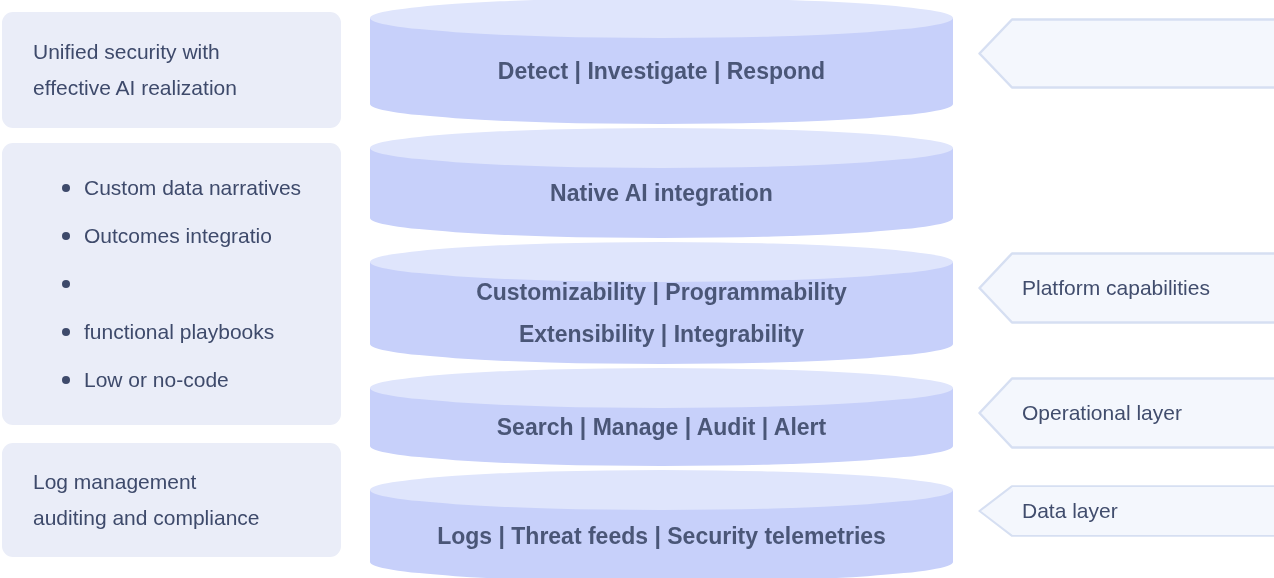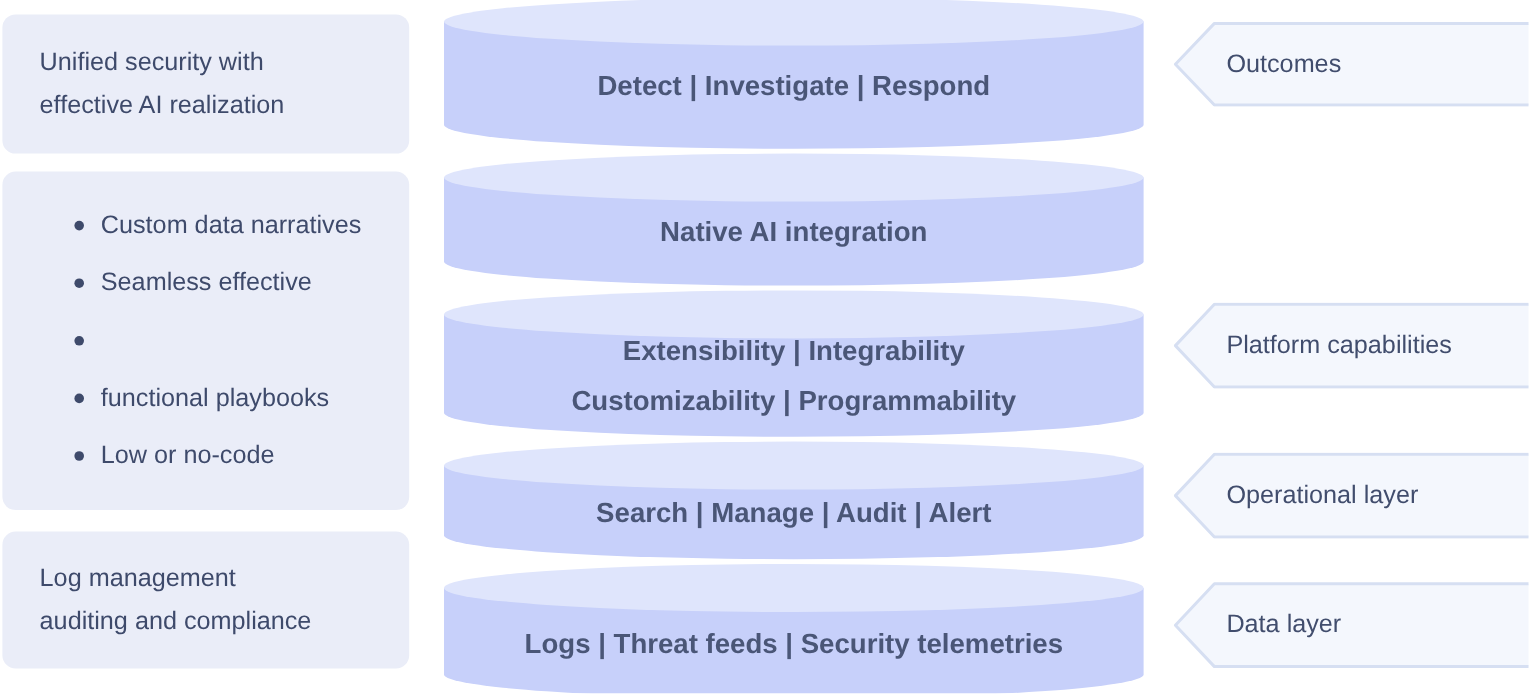--- a/index.html
+++ b/index.html
@@ -107,41 +107,41 @@
     top: 0; bottom: 0; left: 44px; right: 0;
     display: flex;
     align-items: center;
     color: var(--tag_text);
     font-size: 21px;
     white-space: nowrap;
   }
   .tag-1 { top: 18px;  height: 71px; }
   .tag-2 { top: 252px; height: 72px; }
   .tag-3 { top: 377px; height: 72px; }
-  .tag-4 { top: 485px; height: 72px; }
+  .tag-4 { top: 485px; height: 52px; }
 </style>
 </head>
 <body>
 
 <div class="stage">
 
   <div class="note-box note-top">
     <p>Unified security with</p>
     <p>effective AI realization</p>
   </div>
 
   <div class="note-box note-list">
     <ul>
       <li>
         <span class="bullet-dot"></span>
         <span>Custom data narratives</span>
       </li>
       <li>
         <span class="bullet-dot"></span>
-        <span>Seamless effective</span>
+        <span>Outcomes integratio</span>
       </li>
       <li>
         <span class="bullet-dot"></span>
       </li>
       <li>
         <span class="bullet-dot"></span>
         <span>functional playbooks</span>
       </li>
       <li>
         <span class="bullet-dot"></span>
@@ -168,22 +168,22 @@
     <div class="cyl-body"></div>
     <div class="cyl-label">
       <span>Native AI integration</span>
     </div>
   </div>
 
   <div class="cyl cyl-3">
     <div class="cyl-top"></div>
     <div class="cyl-body"></div>
     <div class="cyl-label">
+      <span>Customizability | Programmability</span>
       <span>Extensibility | Integrability</span>
-      <span>Customizability | Programmability</span>
     </div>
   </div>
 
   <div class="cyl cyl-4">
     <div class="cyl-top"></div>
     <div class="cyl-body"></div>
     <div class="cyl-label">
       <span>Search | Manage | Audit | Alert</span>
     </div>
   </div>
@@ -193,21 +193,20 @@
     <div class="cyl-body"></div>
     <div class="cyl-label">
       <span>Logs | Threat feeds | Security telemetries</span>
     </div>
   </div>
 
   <div class="tag tag-1">
     <svg viewBox="0 0 296 71" preserveAspectRatio="none">
       <polygon points="34,1.5 306,1.5 306,69.5 34,69.5 1.5,35.5"></polygon>
     </svg>
-    <span class="tag-label">Outcomes</span>
   </div>
 
   <div class="tag tag-2">
     <svg viewBox="0 0 296 72" preserveAspectRatio="none">
       <polygon points="34,1.5 306,1.5 306,70.5 34,70.5 1.5,36"></polygon>
     </svg>
     <span class="tag-label">Platform capabilities</span>
   </div>
 
   <div class="tag tag-3">

